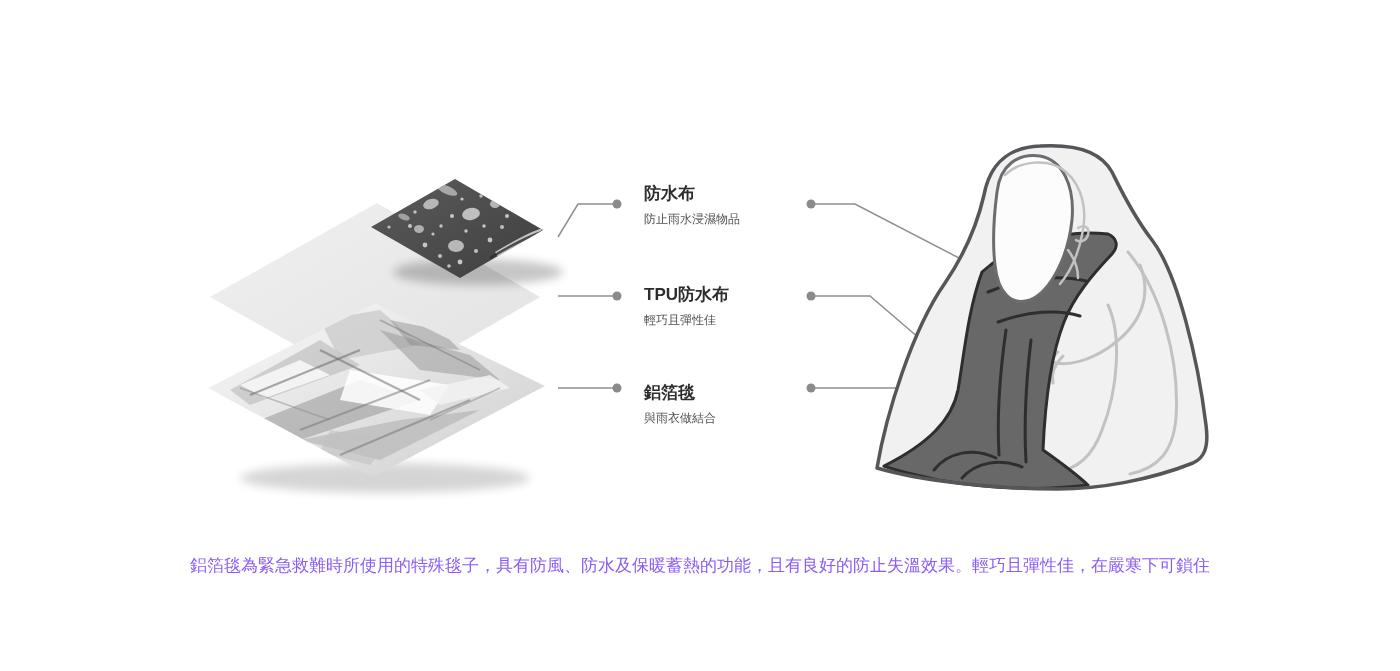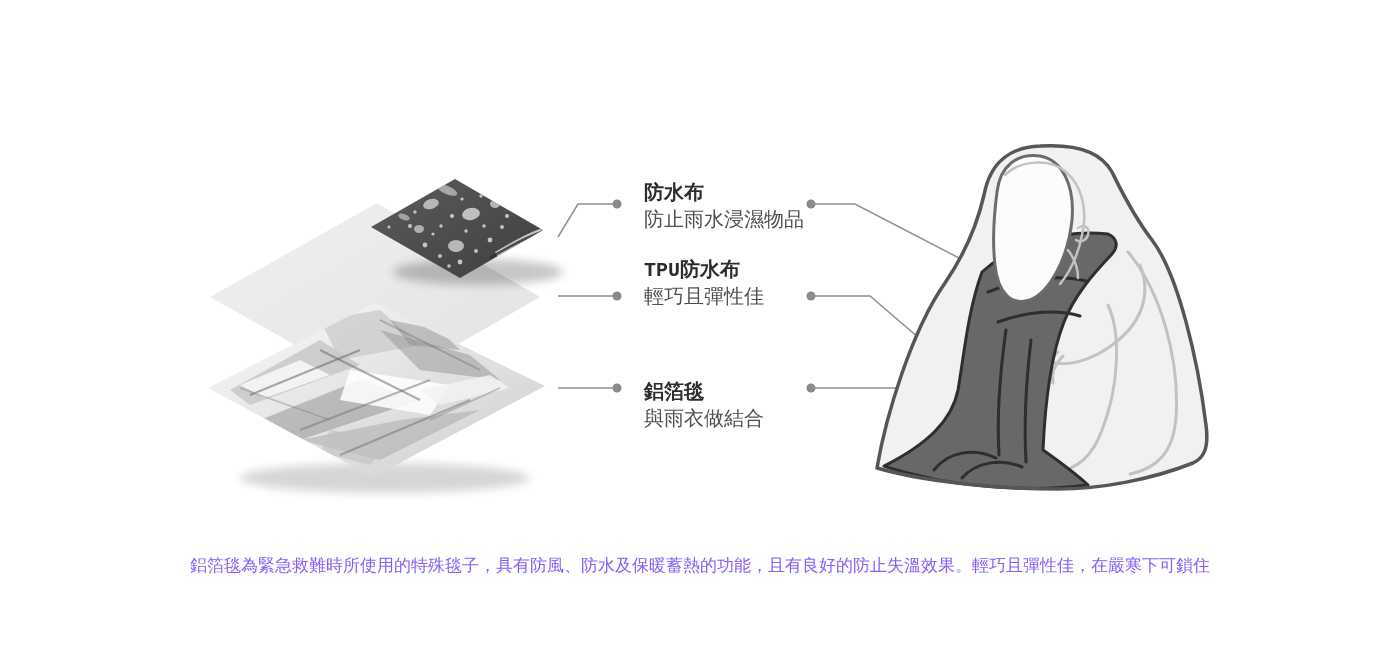--- a/index.html
+++ b/index.html
@@ -4,22 +4,22 @@
 <style>
   html,body{margin:0;padding:0;background:#ffffff;}
   body{
     width:1400px;height:671px;position:relative;overflow:hidden;
     font-family:"Liberation Sans","DejaVu Sans",sans-serif;
     -webkit-font-smoothing:antialiased;
   }
   .stage{position:absolute;inset:0;}
   svg.gfx{position:absolute;left:0;top:0;}
   .label-group{position:absolute;left:644px;}
-  .label-title{font-size:20px;font-weight:700;color:#2d2d2d;line-height:21px;white-space:nowrap;font-family:Liberation Mono, monospace;}
-  .label-desc{font-size:20px;font-weight:400;color:#4f4f4f;line-height:20px;margin-top:5px;white-space:nowrap;}
+  .label-title{font-size:17px;font-weight:700;color:#2d2d2d;line-height:21px;white-space:nowrap;}
+  .label-desc{font-size:12px;font-weight:400;color:#4f4f4f;line-height:20px;margin-top:5px;white-space:nowrap;}
   .caption{
     position:absolute;left:0;top:548px;width:100%;
     text-align:center;color:#8b5cf6;font-size:17px;line-height:35px;
   }
   .caption div{white-space:nowrap;}
 </style>
 </head>
 <body>
 
 <div class="stage">
@@ -218,21 +218,21 @@
         <path d="M 1068,250 C 1074,258 1078,268 1078,278"></path>
       </g>
     </g>
   </svg>
 
   <div class="label-group" style="top:183px">
     <div class="label-title">防水布</div>
     <div class="label-desc">防止雨水浸濕物品</div>
   </div>
 
-  <div class="label-group" style="top:260px">
+  <div class="label-group" style="top:284px">
     <div class="label-title">TPU防水布</div>
     <div class="label-desc">輕巧且彈性佳</div>
   </div>
 
   <div class="label-group" style="top:382px">
     <div class="label-title">鋁箔毯</div>
     <div class="label-desc">與雨衣做結合</div>
   </div>
 
   <div class="caption">

